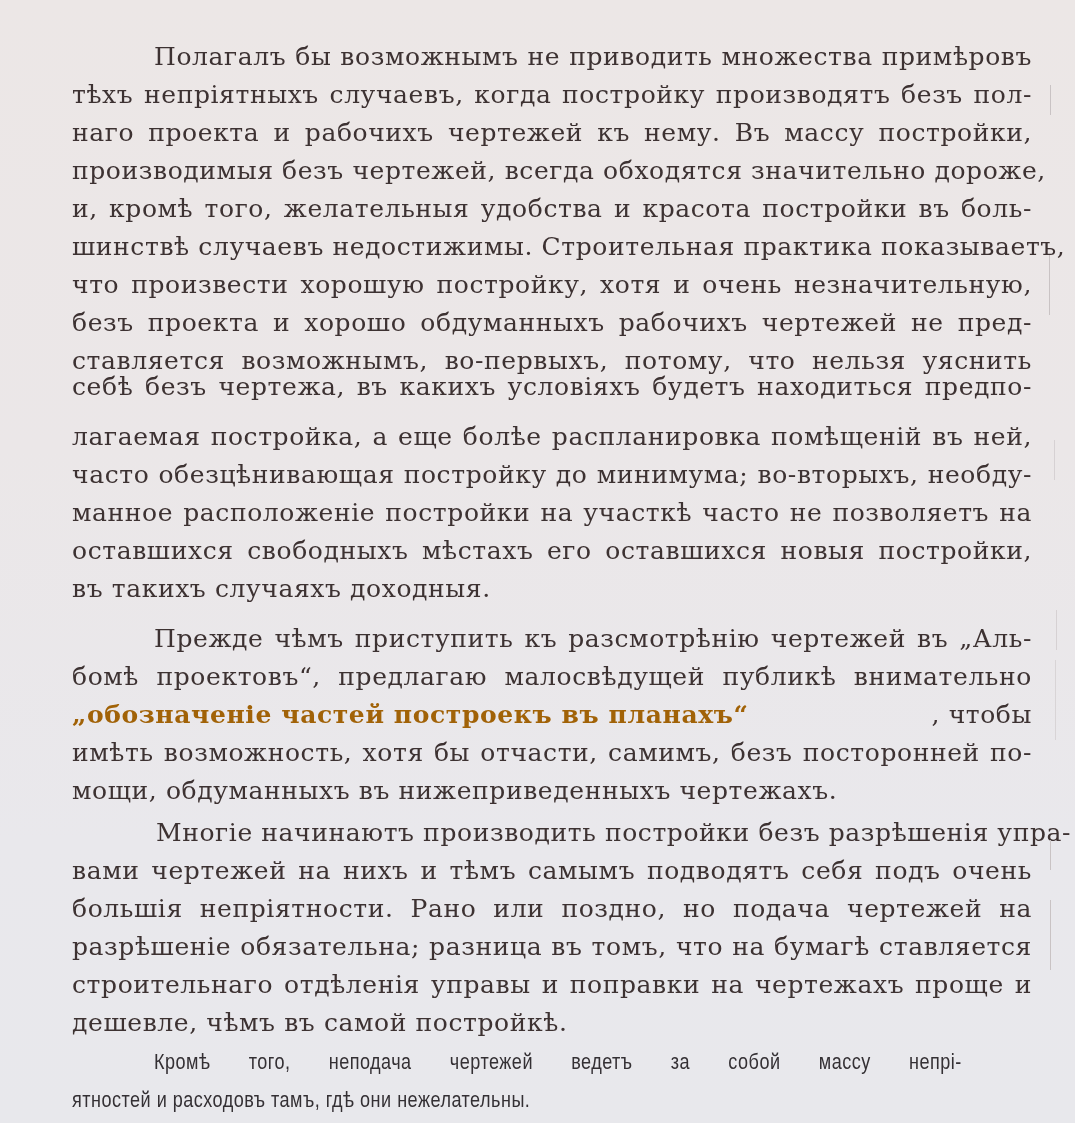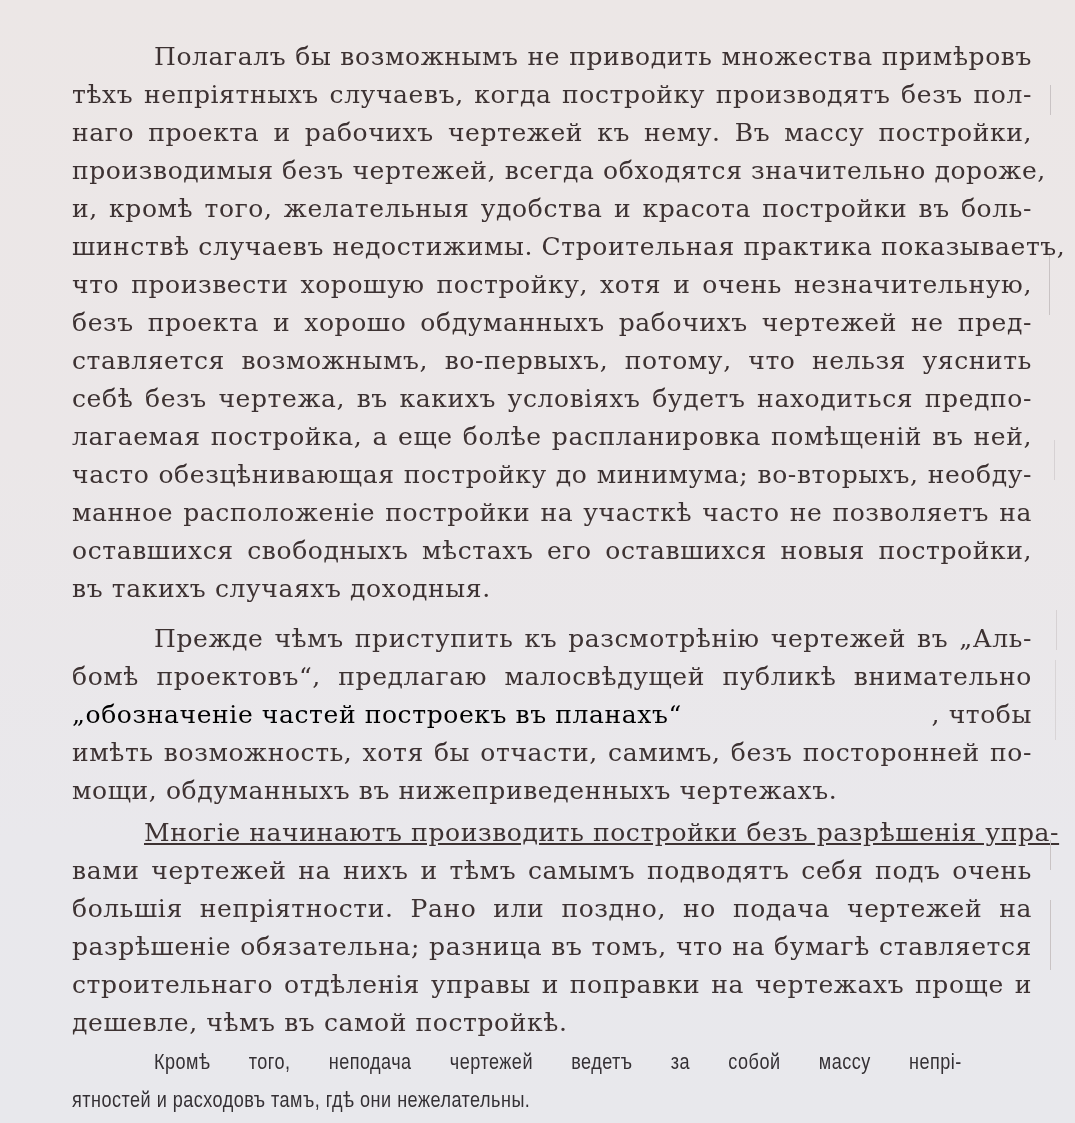--- a/index.html
+++ b/index.html
@@ -36,29 +36,28 @@
       text-align: justify;
       text-align-last: justify;
     }
     .line.indent {
       left: 82px;
     }
     .line.indent.justify {
       width: 878px;
     }
     .line.indent-small {
-      left: 72px;
-      text-decoration: underline;
+      left: 84px;
     }
     .line.indent-small.justify {
       width: 872px;
     }
     .bold {
-      font-weight: normal;
-      color: #000000;
+      font-weight: bold;
+      color: #a16207;
     }
     .last-para .line {
       font-family: "Liberation Sans", "DejaVu Sans", sans-serif;
       transform: scaleX(0.82);
       transform-origin: left center;
       font-size: 22px;
       color: #343034;
     }
     .last-para .line.justify {
       width: 1060px;
@@ -80,21 +79,21 @@
   <div>
     <div class="line indent justify" style="top:0px">Полагалъ бы возможнымъ не приводить множества примѣровъ</div>
     <div class="line justify" style="top:38px">тѣхъ непріятныхъ случаевъ, когда постройку производятъ безъ пол-</div>
     <div class="line justify" style="top:76px">наго проекта и рабочихъ чертежей къ нему. Въ массу постройки,</div>
     <div class="line justify" style="top:114px">производимыя безъ чертежей, всегда обходятся значительно дороже,</div>
     <div class="line justify" style="top:152px">и, кромѣ того, желательныя удобства и красота постройки въ боль-</div>
     <div class="line justify" style="top:190px">шинствѣ случаевъ недостижимы. Строительная практика показываетъ,</div>
     <div class="line justify" style="top:228px">что произвести хорошую постройку, хотя и очень незначительную,</div>
     <div class="line justify" style="top:266px">безъ проекта и хорошо обдуманныхъ рабочихъ чертежей не пред-</div>
     <div class="line justify" style="top:304px">ставляется возможнымъ, во-первыхъ, потому, что нельзя уяснить</div>
-    <div class="line justify" style="top:342px">себѣ безъ чертежа, въ какихъ условіяхъ будетъ находиться предпо-</div>
+    <div class="line justify" style="top:330px">себѣ безъ чертежа, въ какихъ условіяхъ будетъ находиться предпо-</div>
     <div class="line justify" style="top:380px">лагаемая постройка, а еще болѣе распланировка помѣщеній въ ней,</div>
     <div class="line justify" style="top:418px">часто обезцѣнивающая постройку до минимума; во-вторыхъ, необду-</div>
     <div class="line justify" style="top:456px">манное расположеніе постройки на участкѣ часто не позволяетъ на</div>
     <div class="line justify" style="top:494px">оставшихся свободныхъ мѣстахъ его оставшихся новыя постройки,</div>
     <div class="line" style="top:532px">въ такихъ случаяхъ доходныя.</div>
   </div>
 
   <div>
     <div class="line indent justify" style="top:582px">Прежде чѣмъ приступить къ разсмотрѣнію чертежей въ „Аль-</div>
     <div class="line justify" style="top:620px">бомѣ проектовъ“, предлагаю малосвѣдущей публикѣ внимательно</div>

